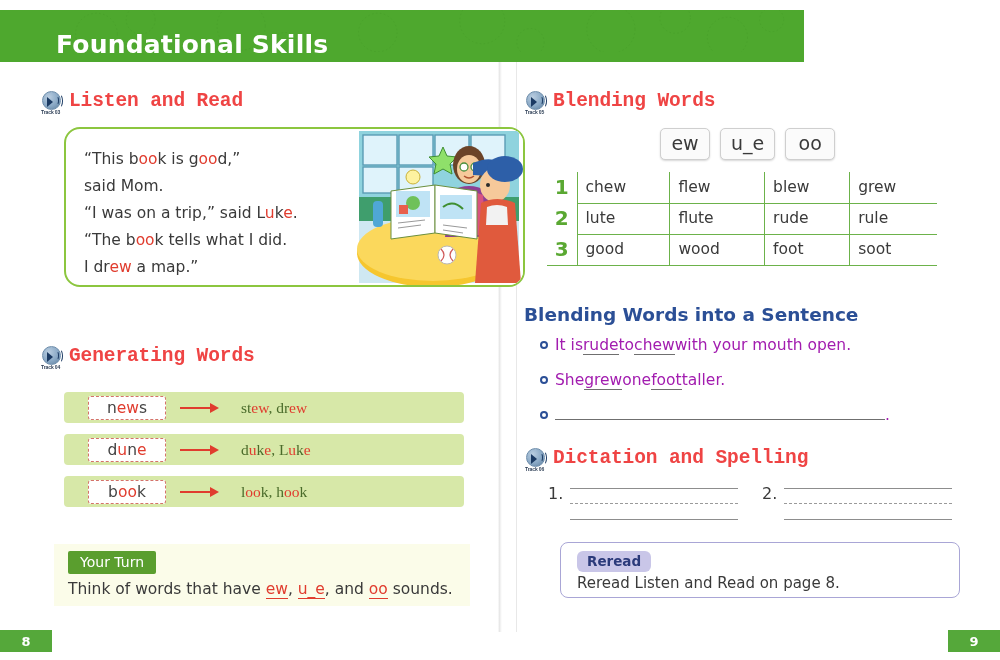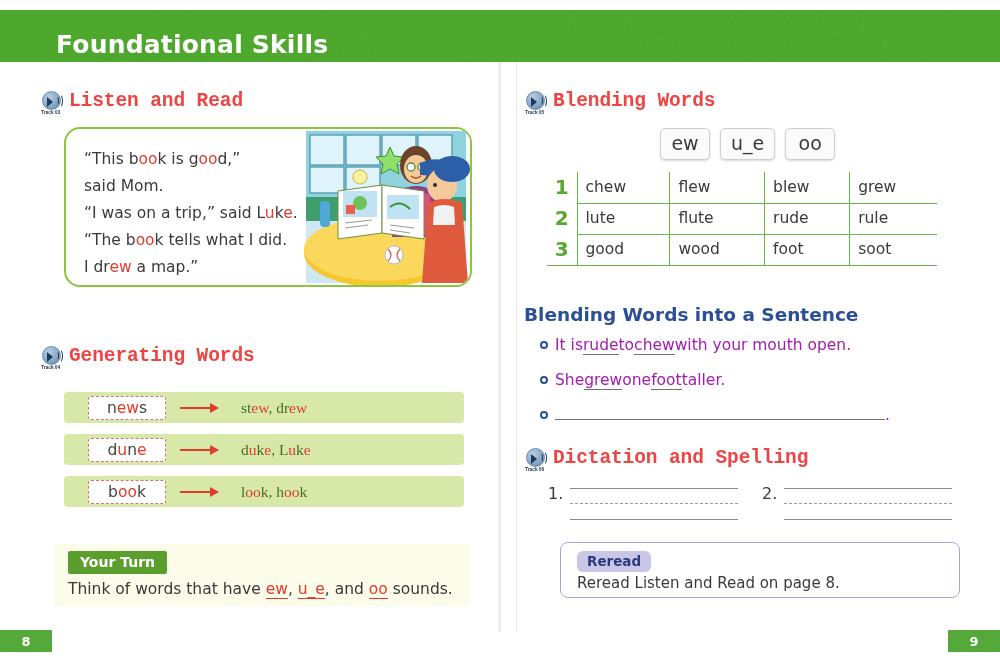--- a/index.html
+++ b/index.html
@@ -6,21 +6,21 @@
   html, body {
     width: 1000px; height: 660px;
     font-family: "Liberation Sans", sans-serif;
     background: #ffffff;
     overflow: hidden;
   }
   .spread { position: relative; width: 1000px; height: 660px; background:#fff; }
 
   
   .header-band {
-    position: absolute; left: 0; top: 10px; width: 1000px; height: 52px;
+    position: absolute; left: 0; top: 10px; width: 804px; height: 52px;
     background: #4ea82e;
     overflow: hidden;
   }
   .header-band .swirls {
     position: absolute; inset: 0; opacity: .18;
   }
   .header-title {
     position: absolute; left: 56px; top: 20px;
     font-size: 25px; font-weight: bold; color: #ffffff;
     letter-spacing: .2px;
@@ -69,21 +69,21 @@
     font-size: 19.5px; font-weight: bold; color: #ef4444;
     font-family: Liberation Mono, monospace; letter-spacing: -.1px;
   }
   .sub-title {
     position: absolute; font-size: 18.5px; font-weight: bold; color: #2b4f96;
     font-family: "DejaVu Sans", sans-serif;
   }
 
   
   .story-box {
-    position: absolute; left: 64px; top: 65px; width: 408px; height: 160px;
+    position: absolute; left: 64px; top: 65px; width: 461px; height: 160px;
     border: 2.5px solid #8cc63f; border-radius: 16px;
     background: #ffffff; overflow: hidden;
   }
   .story-text {
     position: absolute; left: 18px; top: 17px; width: 232px;
     font-size: 15.5px; line-height: 27px; color: #3a3a3a;
     font-family: "DejaVu Sans", sans-serif;
   }
   .hl { color: #e03c2e; }
   .story-art {
@@ -118,21 +118,21 @@
   }
   .gen-result .hl { color: #e03c2e; }
 
   
   .yt-box {
     position: absolute; left: 54px; top: 482px; width: 416px; height: 62px;
     background: #fbfce9;
   }
   .yt-badge {
     position: absolute; left: 14px; top: 7px; padding: 3px 12px 4px 12px;
-    background: #5a9e2e; color: #ffffff; font-size: 14px; font-weight: bold;
+    background: #5a9e2e; color: #ffffff; font-size: 14px; font-weight: normal;
     font-family: "DejaVu Sans", sans-serif; border-radius: 2px;
   }
   .yt-text {
     position: absolute; left: 14px; top: 36px;
     font-size: 15.5px; color: #3a3a3a; font-family: "DejaVu Sans", sans-serif;
   }
   .ph-ul { color: #e03c2e; border-bottom: 1.6px solid #e03c2e; }
 
   
   .chips { position: absolute; left: 160px; top: 66px; display: flex; gap: 10px; }

